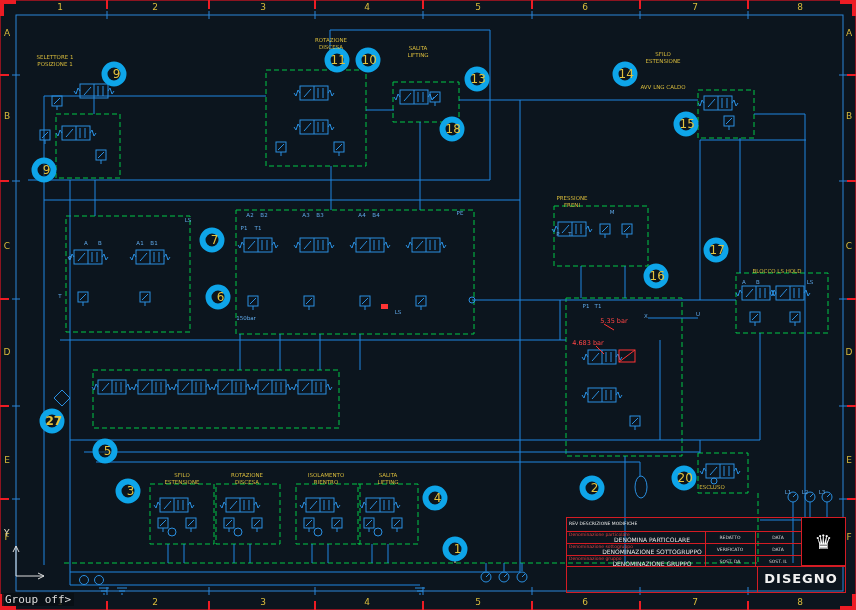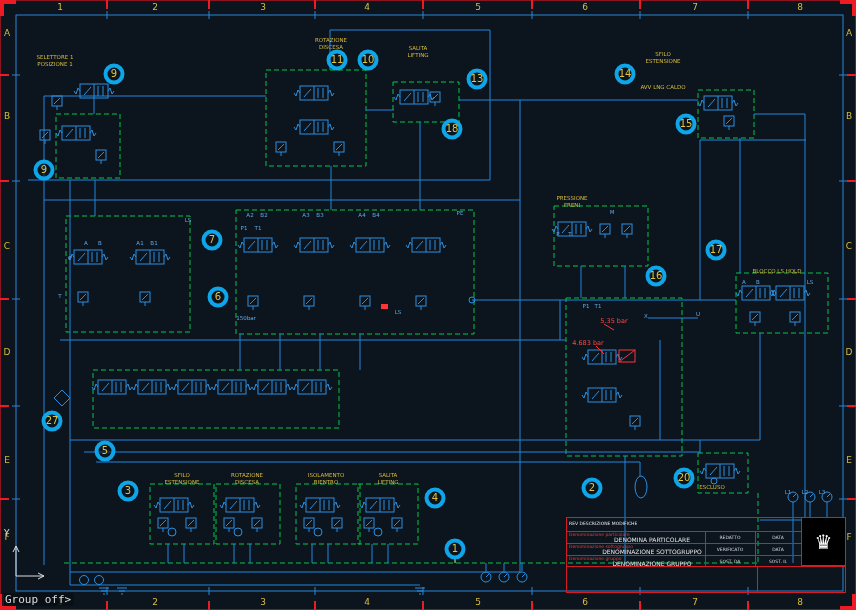--- a/index.html
+++ b/index.html
@@ -3,22 +3,22 @@
 <meta charset="utf-8">
 <style>
   html,body{margin:0;padding:0;background:#000;}
   .stage{position:relative;width:856px;height:610px;background:#0c151e;overflow:hidden;
          font-family:"DejaVu Sans",sans-serif;}
   .stage svg{position:absolute;left:0;top:0;}
   #overlay{position:absolute;left:0;top:0;width:856px;height:610px;pointer-events:none;}
   #overlay > div{position:absolute;}
   .cc{transform:translate(-50%,-50%);}
   .gtxt{color:#d9bc3c;font-size:9px;line-height:9px;white-space:nowrap;}
-  .balloon{width:13px;height:13px;border:4px solid #0ea5e9;border-radius:50%;
-           color:#e2c23e;font-size:10px;line-height:12px;text-align:center;background:rgba(12,21,30,.55);}
+  .balloon{width:13px;height:13px;border:6px solid #0ea5e9;border-radius:50%;
+           color:#e2c23e;font-size:12px;line-height:12px;text-align:right;background:rgba(12,21,30,.55);}
   .glabel{color:#d9bc3c;font-size:5.5px;line-height:6.5px;text-align:center;white-space:nowrap;}
   .port{color:#5fa8e8;font-size:5.5px;line-height:6px;white-space:nowrap;}
   .anno{color:#ff4545;font-size:6.5px;line-height:7px;white-space:nowrap;}
   .tb{position:absolute;left:566px;top:517px;width:278px;height:74px;border:1px solid #d41c24;}
   .tb .tline{position:absolute;background:#d41c24;}
   .tbr{position:absolute;color:#e04040;font-size:4.5px;line-height:5px;white-space:nowrap;}
   .tbw{position:absolute;color:#e8e8e8;font-size:4.5px;line-height:5px;white-space:nowrap;}
   .tbv{position:absolute;color:#e8e8e8;font-size:6px;line-height:7px;white-space:nowrap;transform:translateX(-50%);}
   .tbc{position:absolute;color:#d8d8d8;font-size:4.5px;line-height:5px;white-space:nowrap;transform:translate(-50%,-50%);}
   .tb-disegno{position:absolute;left:190px;top:48px;width:88px;height:26px;line-height:26px;
@@ -275,21 +275,21 @@
       <div class="balloon cc" style="left: 368px; top: 60px;">10</div>
       <div class="balloon cc" style="left: 477px; top: 79px;">13</div>
       <div class="balloon cc" style="left: 452px; top: 129px;">18</div>
       <div class="balloon cc" style="left: 625px; top: 74px;">14</div>
       <div class="balloon cc" style="left: 686px; top: 124px;">15</div>
       <div class="balloon cc" style="left: 44px; top: 170px;">9</div>
       <div class="balloon cc" style="left: 212px; top: 240px;">7</div>
       <div class="balloon cc" style="left: 218px; top: 297px;">6</div>
       <div class="balloon cc" style="left: 656px; top: 259px; margin-top: 17px;">16</div>
       <div class="balloon cc" style="left: 716px; top: 250px;">17</div>
-      <div class="balloon cc" style="left: 52px; top: 421px;">27</div>
+      <div class="balloon cc" style="left: 52px; top: 421px; font-weight: bold;">27</div>
       <div class="balloon cc" style="left: 105px; top: 451px;">5</div>
       <div class="balloon cc" style="left: 128px; top: 491px;">3</div>
       <div class="balloon cc" style="left: 435px; top: 498px;">4</div>
       <div class="balloon cc" style="left: 592px; top: 488px;">2</div>
       <div class="balloon cc" style="left: 684px; top: 478px;">20</div>
       <div class="balloon cc" style="left: 455px; top: 549px;">1</div>
       <div class="glabel" style="left: 55px; top: 54px; transform: translateX(-50%);">
         <div>SELETTORE 1</div>
         <div>POSIZIONE 1</div>
       </div>
@@ -387,19 +387,20 @@
     <div class="tbr" style="left:2px;top:38px">Denominazione gruppo</div>
     <div class="tbv" style="left:85px;top:42px">DENOMINAZIONE GRUPPO</div>
 
     <div class="tbc" style="left:163px;top:19px">REDATTO</div>
     <div class="tbc" style="left:211px;top:19px">DATA</div>
     <div class="tbc" style="left:163px;top:31px">VERIFICATO</div>
     <div class="tbc" style="left:211px;top:31px">DATA</div>
     <div class="tbc" style="left:163px;top:43px">SOST. DA</div>
     <div class="tbc" style="left:211px;top:43px">SOST. IL</div>
 
+    <div class="tb-disegno">DISEGNO</div>
     <div class="tb-logo">♛</div>
   </div>
 
   <div class="cmd">Group off&gt;</div>
   <div class="ucsy">Y</div>
 
 </div>
 
 </body></html>

